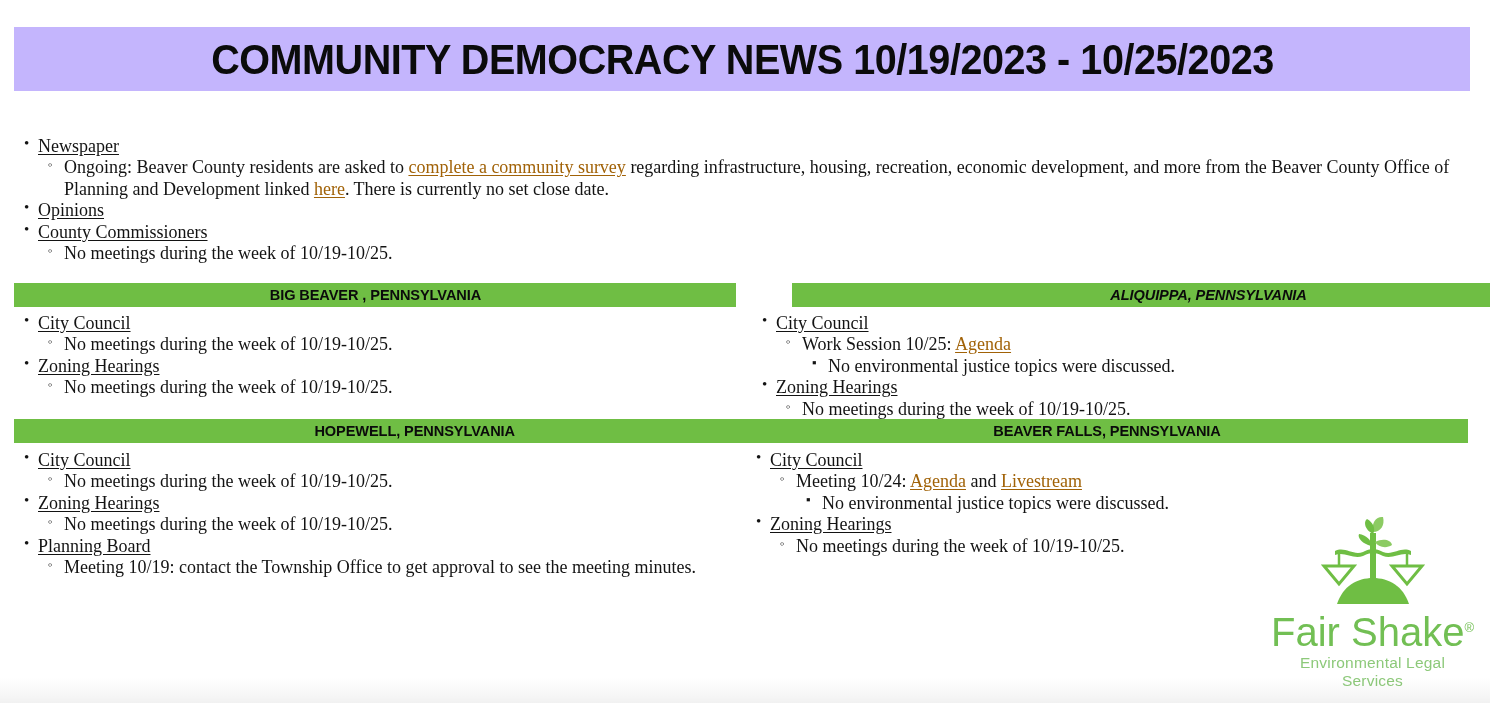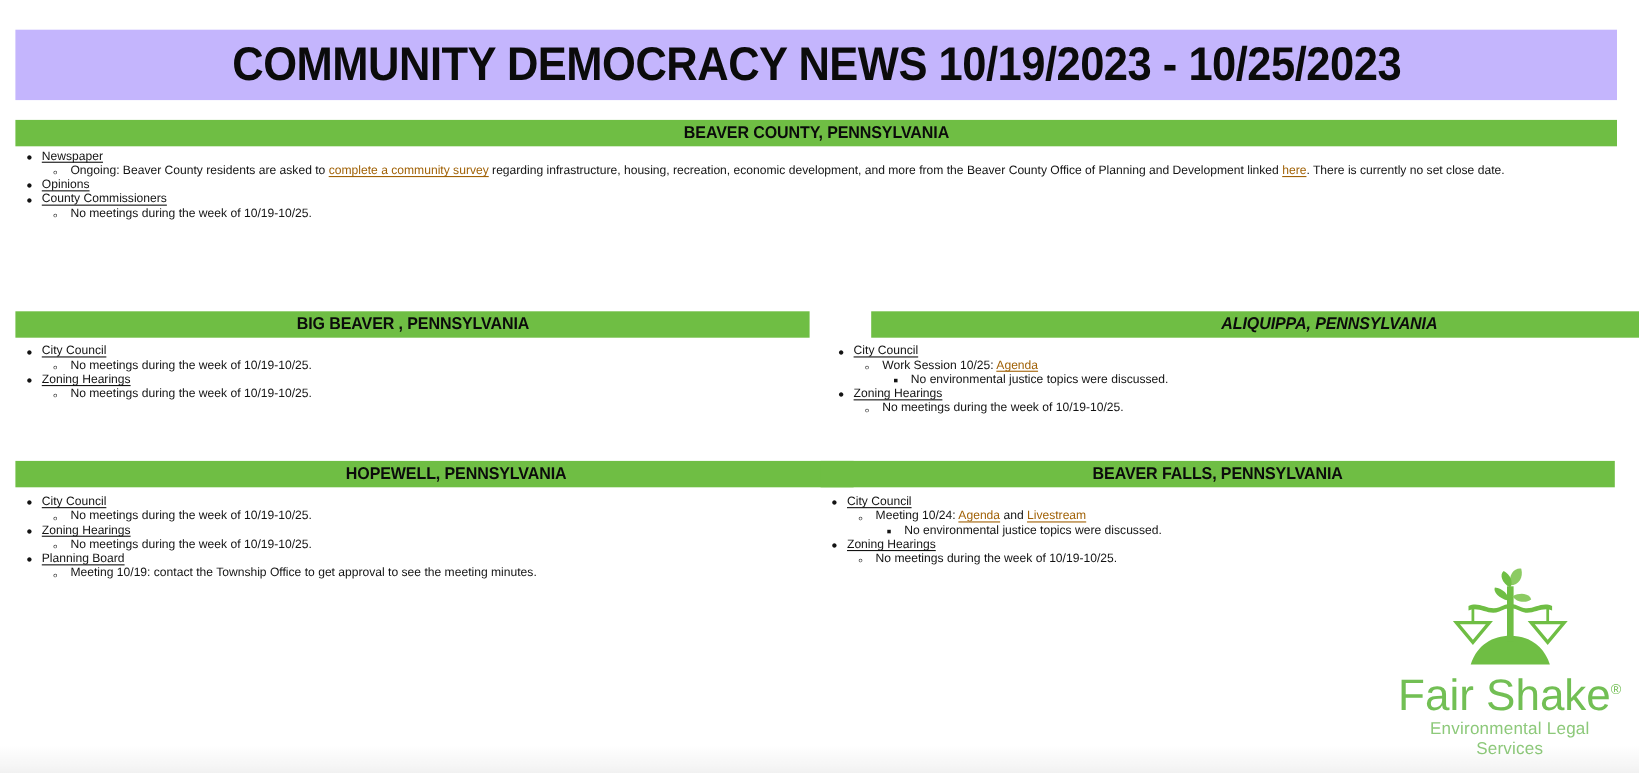--- a/index.html
+++ b/index.html
@@ -77,23 +77,23 @@
 
   .bar-beaver-county { left: 14px; top: 109px;  width: 1456px; }
   .bar-big-beaver    { left: 14px; top: 283px;  width: 722px; align-items: center; }
   .bar-aliquippa     { left: 792px; top: 283px; width: 832px; font-style: italic; }
   .bar-hopewell      { left: 14px; top: 419px;  width: 722px; padding-left: 40px; }
   .bar-beaver-falls  { left: 746px; top: 419px; width: 722px; }
 
   
   .content {
     position: absolute;
-    font-family: Liberation Sans, sans-serif;
+    font-family: Liberation Serif, serif;
     color: #131313;
-    font-size: 11px;
+    font-size: 18px;
     line-height: 1.19;
   }
   .c-beaver-county { left: 14px; top: 136px;  width: 1456px; }
   .c-big-beaver    { left: 14px; top: 313px;  width: 722px; }
   .c-aliquippa     { left: 752px; top: 313px; width: 722px; }
   .c-hopewell      { left: 14px; top: 450px;  width: 722px; }
   .c-beaver-falls  { left: 746px; top: 450px; width: 722px; }
 
   ul.lvl1 {
     list-style: none;
@@ -194,23 +194,20 @@
 </style>
 </head>
 <body>
 
 <div class="slide">
 
   <div class="title-banner">
     <div class="title-text">COMMUNITY DEMOCRACY NEWS 10/19/2023 - 10/25/2023</div>
   </div>
 
-  <div class="sec-bar bar-beaver-county">
-    <span>BEAVER COUNTY, PENNSYLVANIA</span>
-  </div>
   <div class="content c-beaver-county">
     <ul class="lvl1">
       <li class="item1">
         <span class="lbl">Newspaper</span>
         <ul class="lvl2">
           <li class="item2"><span>Ongoing: Beaver County residents are asked to </span><a class="ilink">complete a community survey</a><span> regarding infrastructure, housing, recreation, economic development, and more from the Beaver County Office of Planning and Development linked </span><a class="ilink">here</a><span>. There is currently no set close date.</span></li>
         </ul>
       </li>
       <li class="item1">
         <span class="lbl">Opinions</span>

